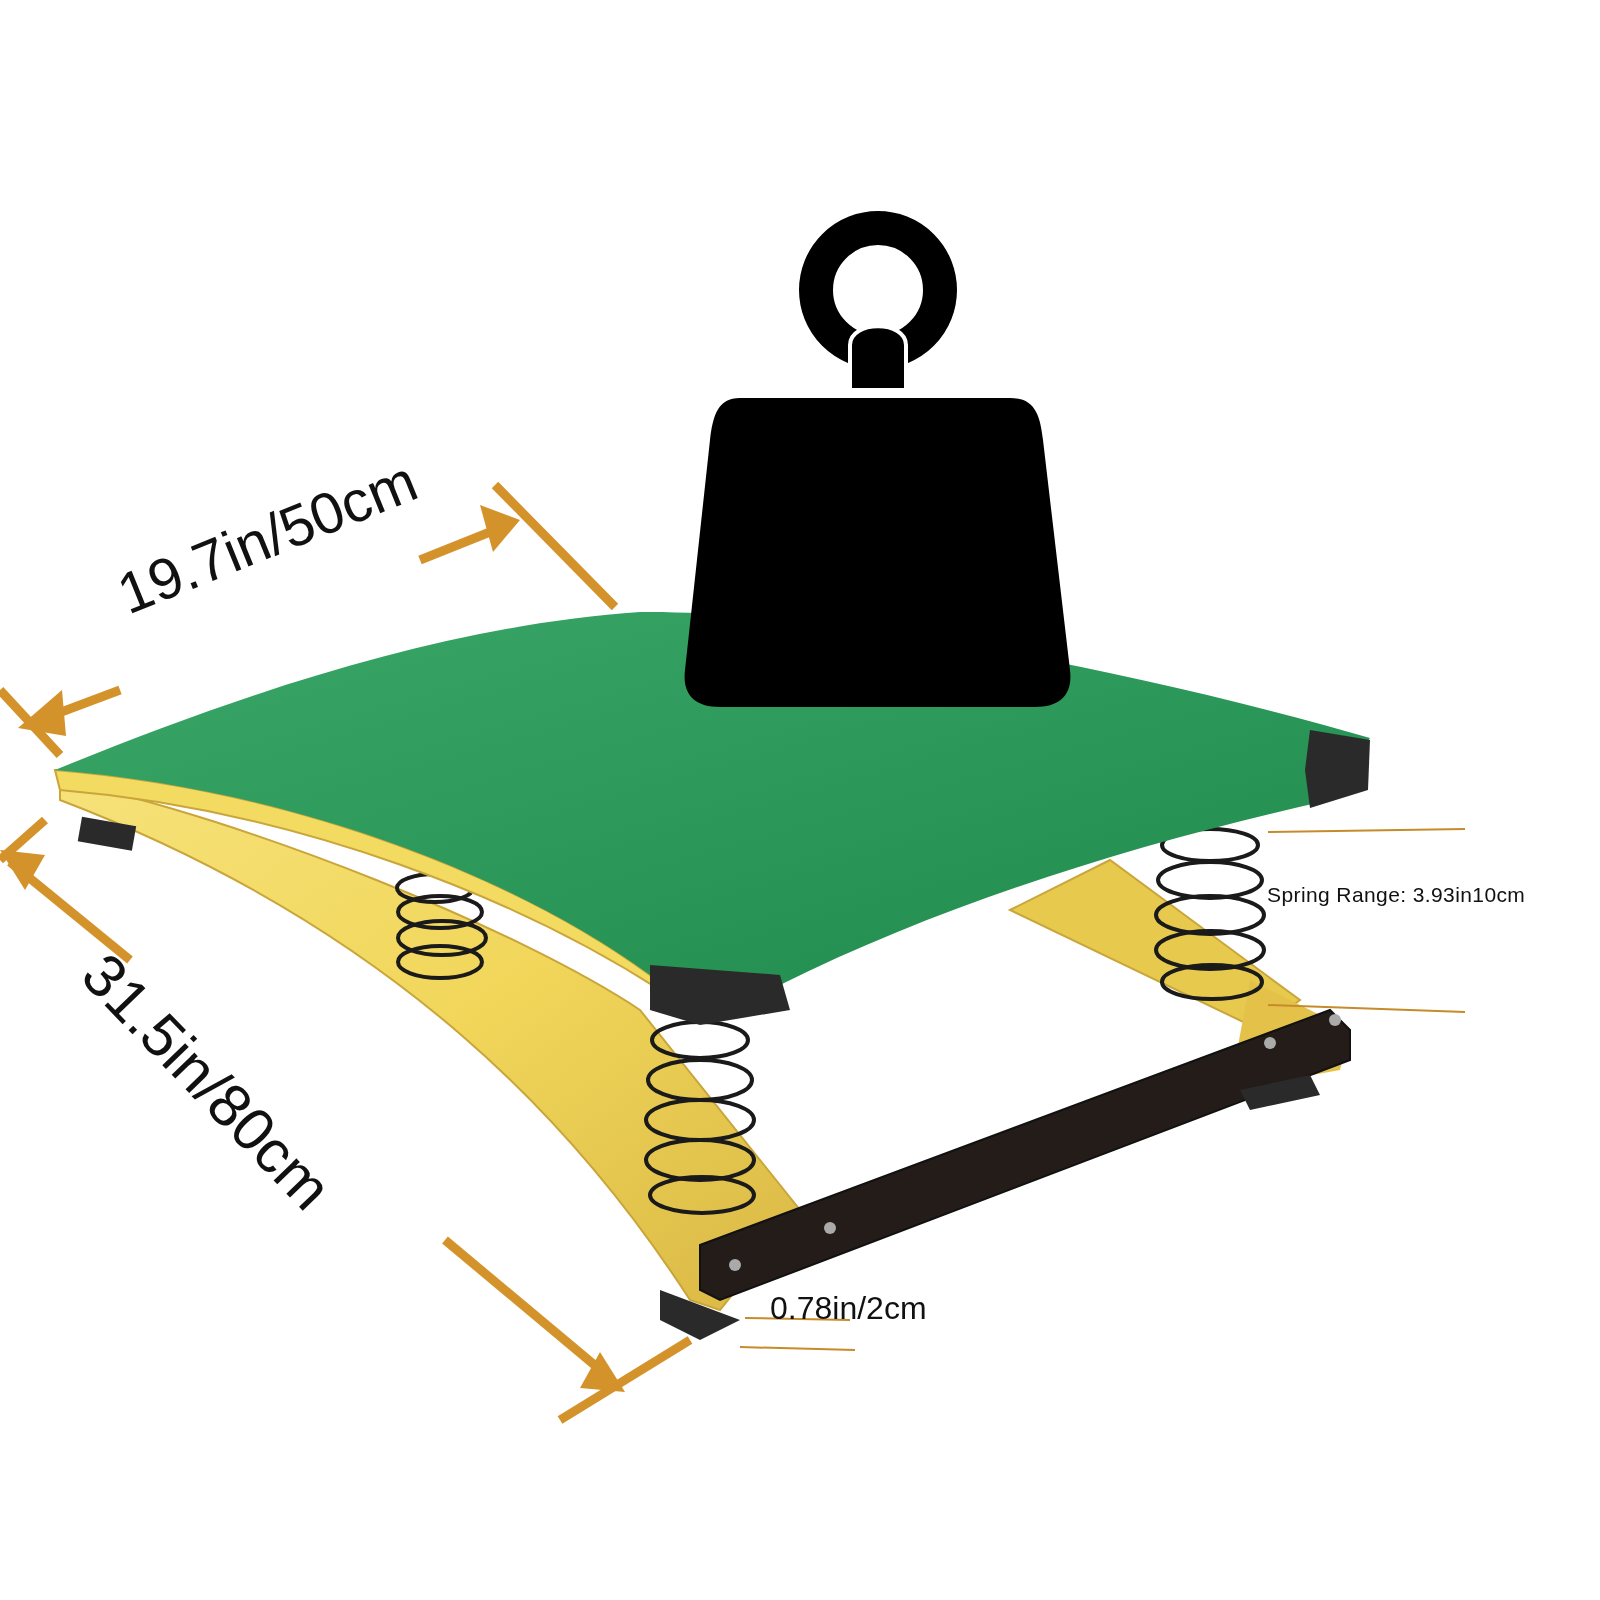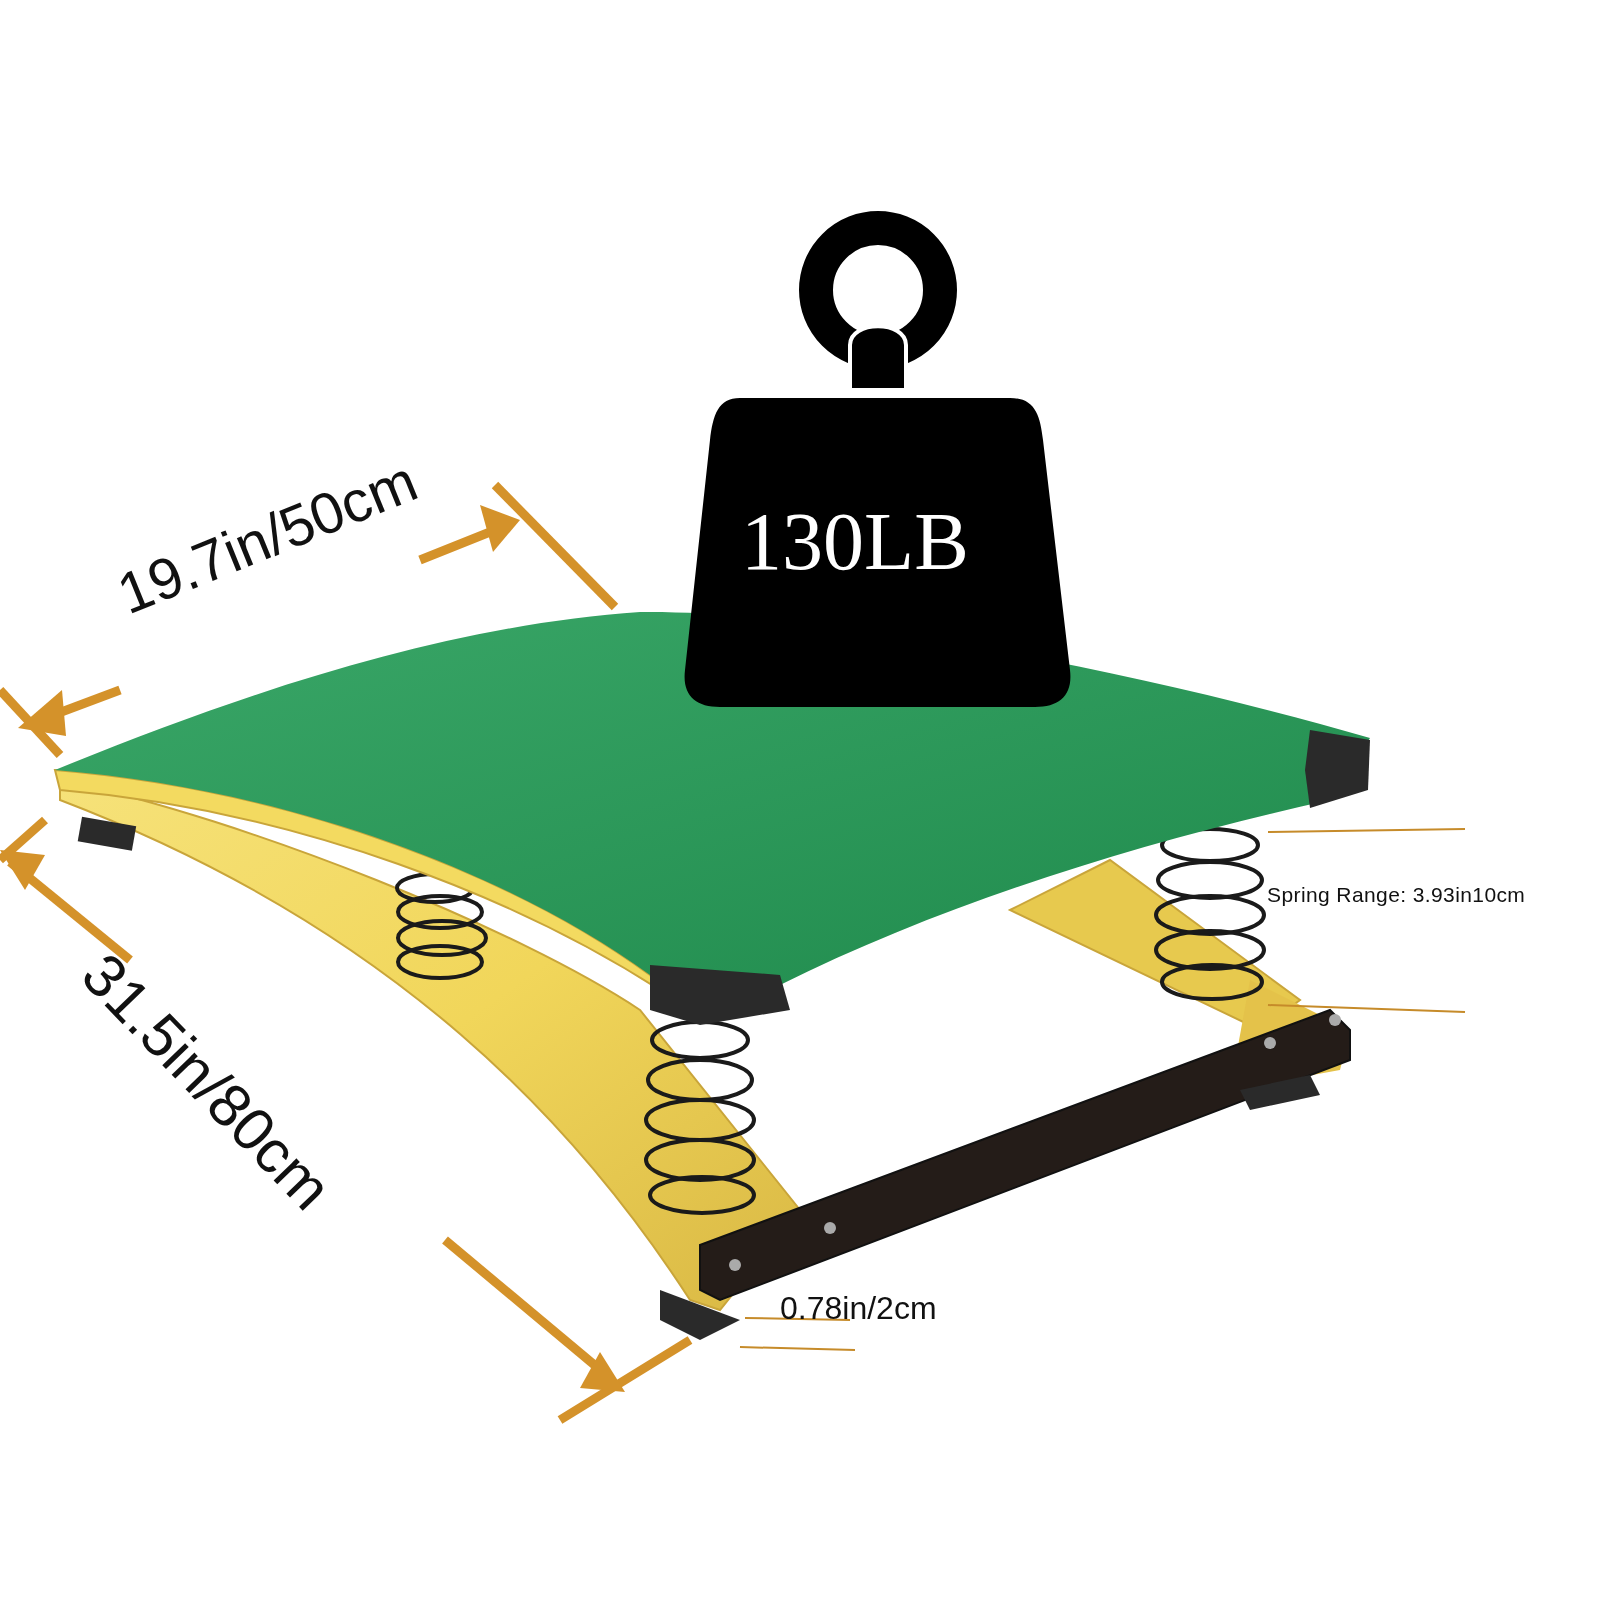--- a/index.html
+++ b/index.html
@@ -2,21 +2,21 @@
 <html><head>
 <meta charset="utf-8">
 <style>
   html, body { margin:0; padding:0; background:#ffffff; }
   body { width:1600px; height:1600px; position:relative; overflow:hidden; font-family:"Liberation Sans", sans-serif; }
   .stage { position:absolute; left:0; top:0; width:1600px; height:1600px; }
   svg.art { position:absolute; left:0; top:0; }
   .label { position:absolute; color:#111; white-space:nowrap; font-family:"Liberation Sans", sans-serif; }
   .dim-width { left:108px; top:565px; font-size:58px; transform-origin:0 0; transform:rotate(-22deg); }
   .dim-length { left:118px; top:940px; font-size:60px; transform-origin:0 0; transform:rotate(46deg); }
-  .dim-thick { left:770px; top:1290px; font-size:32px;margin-left:10px; }
+  .dim-thick { left:770px; top:1290px; font-size:32px; }
   .spring-range { left:1267px; top:883px; font-size:21px; font-weight:normal; letter-spacing:0.4px; }
   .weight-text { left:690px; top:495px; width:330px; text-align:center; font-size:82px; color:#ffffff; font-family:"Liberation Serif", serif; }
 </style>
 </head>
 <body>
 
 <div class="stage">
 
   <svg class="art" width="1600" height="1600" viewBox="0 0 1600 1600">
     <defs>
@@ -102,19 +102,18 @@
       <line x1="740" y1="1347" x2="855" y2="1350"></line>
     </g>
 
     <g>
       <circle cx="878" cy="290" r="62" fill="none" stroke="#000" stroke-width="34"></circle>
       <path d="M850,390 L850,345 C850,320 906,320 906,345 L906,390 Z" fill="#000" stroke="#fff" stroke-width="4"></path>
       <path d="M740,398 L1010,398 C1035,398 1040,415 1043,440 L1070,670 C1073,695 1060,707 1035,707 L720,707 C695,707 682,695 685,670 L710,440 C713,415 718,398 740,398 Z" fill="#000"></path>
     </g>
   </svg>
 
-  <div class="label weight-text">130LB</div>
   <div class="label dim-width">19.7in/50cm</div>
   <div class="label dim-length">31.5in/80cm</div>
   <div class="label dim-thick">0.78in/2cm</div>
   <div class="label spring-range">Spring Range: 3.93in10cm</div>
 
 </div>
 
 </body></html>

